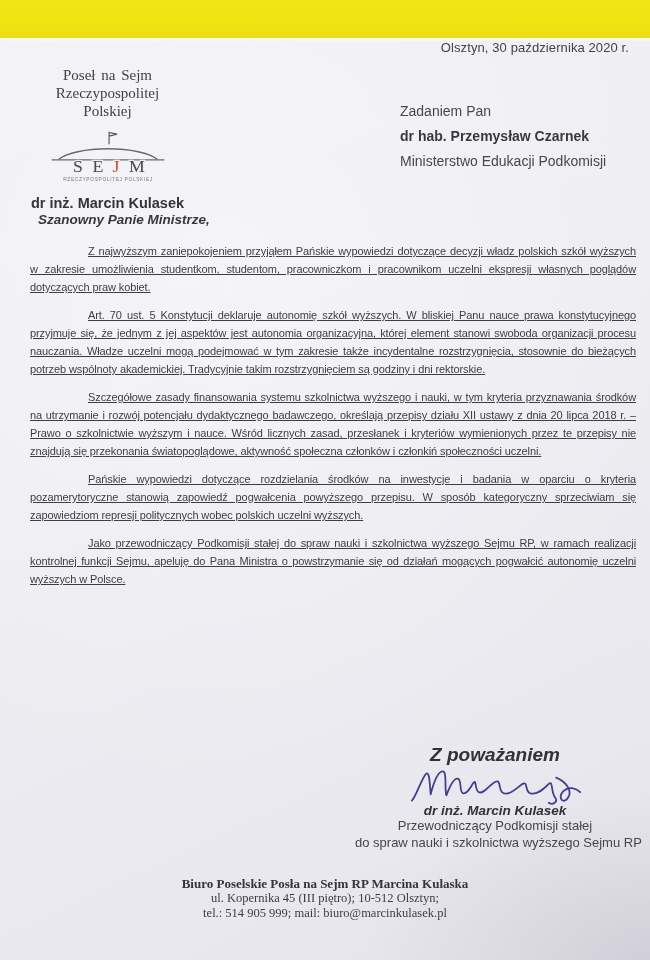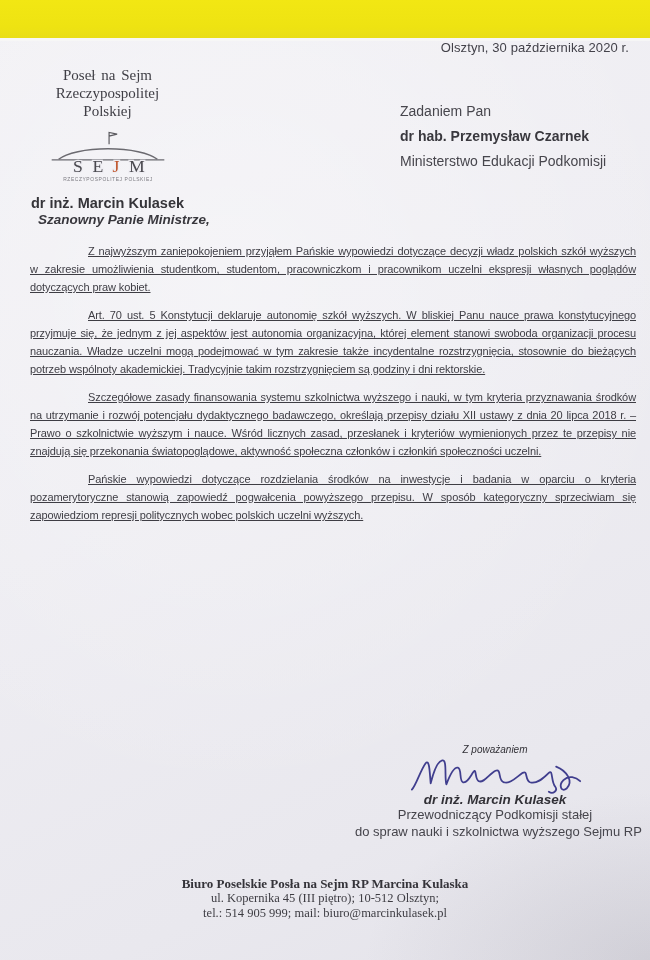--- a/index.html
+++ b/index.html
@@ -58,21 +58,21 @@
     font-size:11px;line-height:18px;
     text-align:justify;text-indent:58px;
     letter-spacing:-0.1px;color:#3e3d44;text-decoration:underline;
   }
   
   .closing{
     position:absolute;left:355px;top:744px;width:280px;
     text-align:center;
   }
   .valediction{
-    font-size:10px;font-weight:normal;font-style:italic;color:#323137;
+    font-size:19px;font-weight:bold;font-style:italic;color:#323137;
   }
   .signature{display:block;margin:-2px auto -7px auto;}
   .signer-name{
     font-size:13.5px;font-weight:bold;font-style:italic;color:#323137;
   }
   .signer-title{font-size:13px;line-height:16.5px;color:#45444b;white-space:nowrap;}
   
   .footer{
     position:absolute;left:0;top:876px;width:650px;
     text-align:center;font-family:"Liberation Serif", serif;color:#3d3c42;
@@ -125,20 +125,21 @@
     <div class="r-line bold">dr hab. Przemysław Czarnek</div>
     <div class="r-line">Ministerstwo Edukacji Podkomisji</div>
   </div>
 
   <div class="letter-body">
     <div class="greeting">Szanowny Panie Ministrze,</div>
     <p>Z najwyższym zaniepokojeniem przyjąłem Pańskie wypowiedzi dotyczące decyzji władz polskich szkół wyższych w zakresie umożliwienia studentkom, studentom, pracowniczkom i pracownikom uczelni ekspresji własnych poglądów dotyczących praw kobiet.</p>
     <p>Art. 70 ust. 5 Konstytucji deklaruje autonomię szkół wyższych. W bliskiej Panu nauce prawa konstytucyjnego przyjmuje się, że jednym z jej aspektów jest autonomia organizacyjna, której element stanowi swoboda organizacji procesu nauczania. Władze uczelni mogą podejmować w tym zakresie także incydentalne rozstrzygnięcia, stosownie do bieżących potrzeb wspólnoty akademickiej. Tradycyjnie takim rozstrzygnięciem są godziny i dni rektorskie.</p>
     <p>Szczegółowe zasady finansowania systemu szkolnictwa wyższego i nauki, w tym kryteria przyznawania środków na utrzymanie i rozwój potencjału dydaktycznego badawczego, określają przepisy działu XII ustawy z dnia 20 lipca 2018 r. – Prawo o szkolnictwie wyższym i nauce. Wśród licznych zasad, przesłanek i kryteriów wymienionych przez te przepisy nie znajdują się przekonania światopoglądowe, aktywność społeczna członków i członkiń społeczności uczelni.</p>
     <p>Pańskie wypowiedzi dotyczące rozdzielania środków na inwestycje i badania w oparciu o kryteria pozamerytoryczne stanowią zapowiedź pogwałcenia powyższego przepisu. W sposób kategoryczny sprzeciwiam się zapowiedziom represji politycznych wobec polskich uczelni wyższych.</p>
+    <p>Jako przewodniczący Podkomisji stałej do spraw nauki i szkolnictwa wyższego Sejmu RP, w ramach realizacji kontrolnej funkcji Sejmu, apeluję do Pana Ministra o powstrzymanie się od działań mogących pogwałcić autonomię uczelni wyższych w Polsce.</p>
   </div>
 
   <div class="closing">
     <div class="valediction">Z poważaniem</div>
     <svg class="signature" width="185" height="46" viewBox="0 0 170 44">
       <g fill="none" stroke="#403e8e" stroke-width="1.7" stroke-linecap="round" stroke-linejoin="round">
         <path d="M5 35 C 9 31, 13 17, 18 10 C 22 5, 22 19, 23 29
                  C 25 21, 29 8, 34 7 C 39 6, 36 23, 38 30
                  C 41 22, 45 13, 49 14 C 53 15, 50 27, 54 28
                  C 58 29, 61 22, 64 18 C 67 14, 65 25, 69 27

